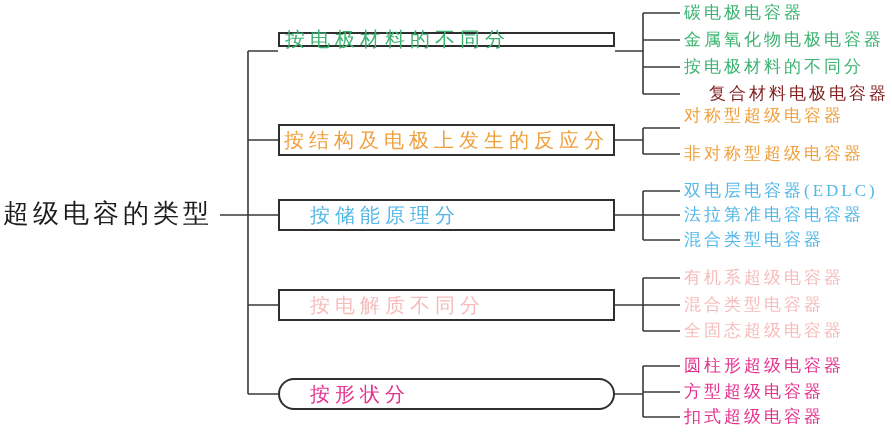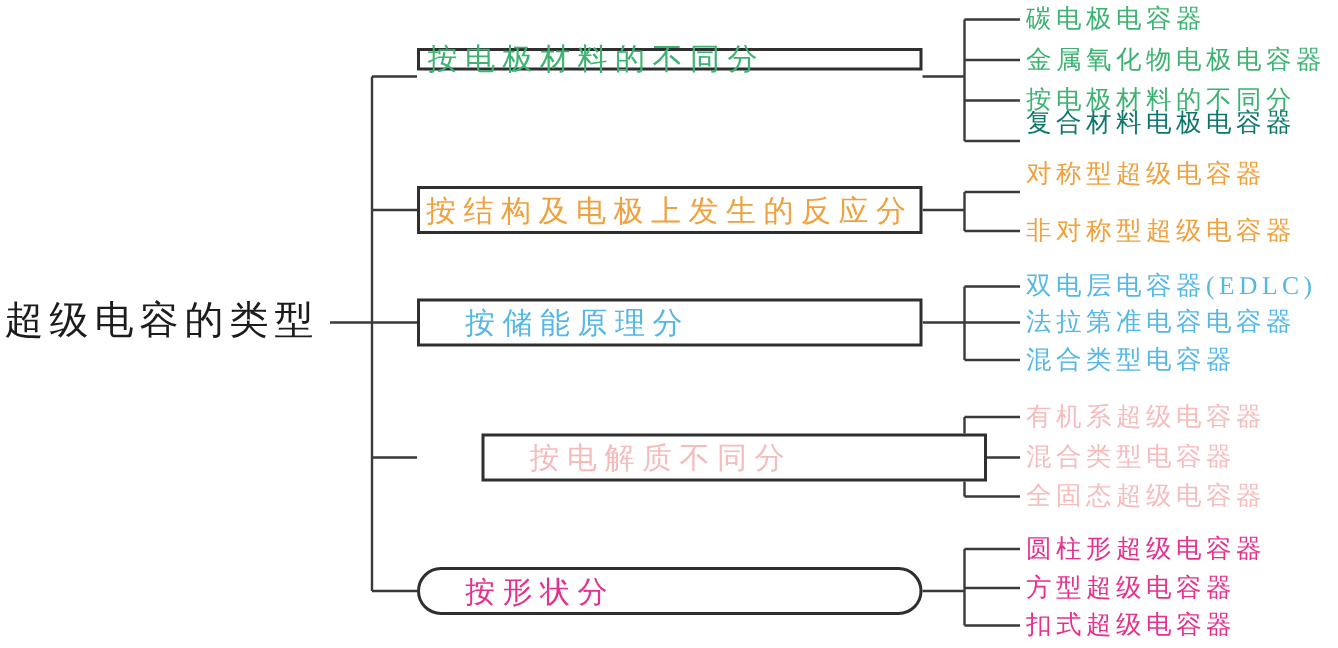--- a/index.html
+++ b/index.html
@@ -36,21 +36,21 @@
     background: #ffffff;
     display: flex;
     align-items: center;
     font-size: 20px;
     letter-spacing: 5px;
     white-space: nowrap;
   }
   .box-1 { top: 32px;  height: 15px; padding-left: 5px; }
   .box-2 { top: 124px; height: 32px; padding-left: 4px; }
   .box-3 { top: 199px; height: 32px; padding-left: 30px; }
-  .box-4 { top: 289px; height: 32px; padding-left: 30px; margin-left: 43px; }
+  .box-4 { top: 289px; height: 32px; padding-left: 30px; }
   .box-5 { top: 378px; height: 32px; padding-left: 30px; border-radius: 16px; }
   .leaf {
     position: absolute;
     left: 684px;
     height: 24px;
     line-height: 24px;
     font-size: 17px;
     letter-spacing: 3px;
     white-space: nowrap;
   }
@@ -86,21 +86,21 @@
   <div class="cat-box box-4">
     <span style="color: rgb(246, 188, 188);">按电解质不同分</span>
   </div>
   <div class="cat-box box-5">
     <span style="color: rgb(229, 48, 142);">按形状分</span>
   </div>
 
   <div class="leaf" style="top: 1px; color: rgb(60, 179, 113);">碳电极电容器</div>
   <div class="leaf" style="top: 28px; color: rgb(60, 179, 113);">金属氧化物电极电容器</div>
   <div class="leaf" style="top: 55px; color: rgb(60, 179, 113);">按电极材料的不同分</div>
-  <div class="leaf" style="top: 70px; color: #0f766e;">复合材料电极电容器</div>
+  <div class="leaf" style="top: 82px; color: #7f1d1d; margin-left: 25px;">复合材料电极电容器</div>
 
   <div class="leaf" style="top: 104px; color: rgb(240, 160, 60);">对称型超级电容器</div>
   <div class="leaf" style="top: 142px; color: rgb(240, 160, 60);">非对称型超级电容器</div>
 
   <div class="leaf" style="top: 179px; color: rgb(83, 183, 232);">双电层电容器(EDLC)</div>
   <div class="leaf" style="top: 203px; color: rgb(83, 183, 232);">法拉第准电容电容器</div>
   <div class="leaf" style="top: 228px; color: rgb(83, 183, 232);">混合类型电容器</div>
 
   <div class="leaf" style="top: 266px; color: rgb(246, 188, 188);">有机系超级电容器</div>
   <div class="leaf" style="top: 293px; color: rgb(246, 188, 188);">混合类型电容器</div>

